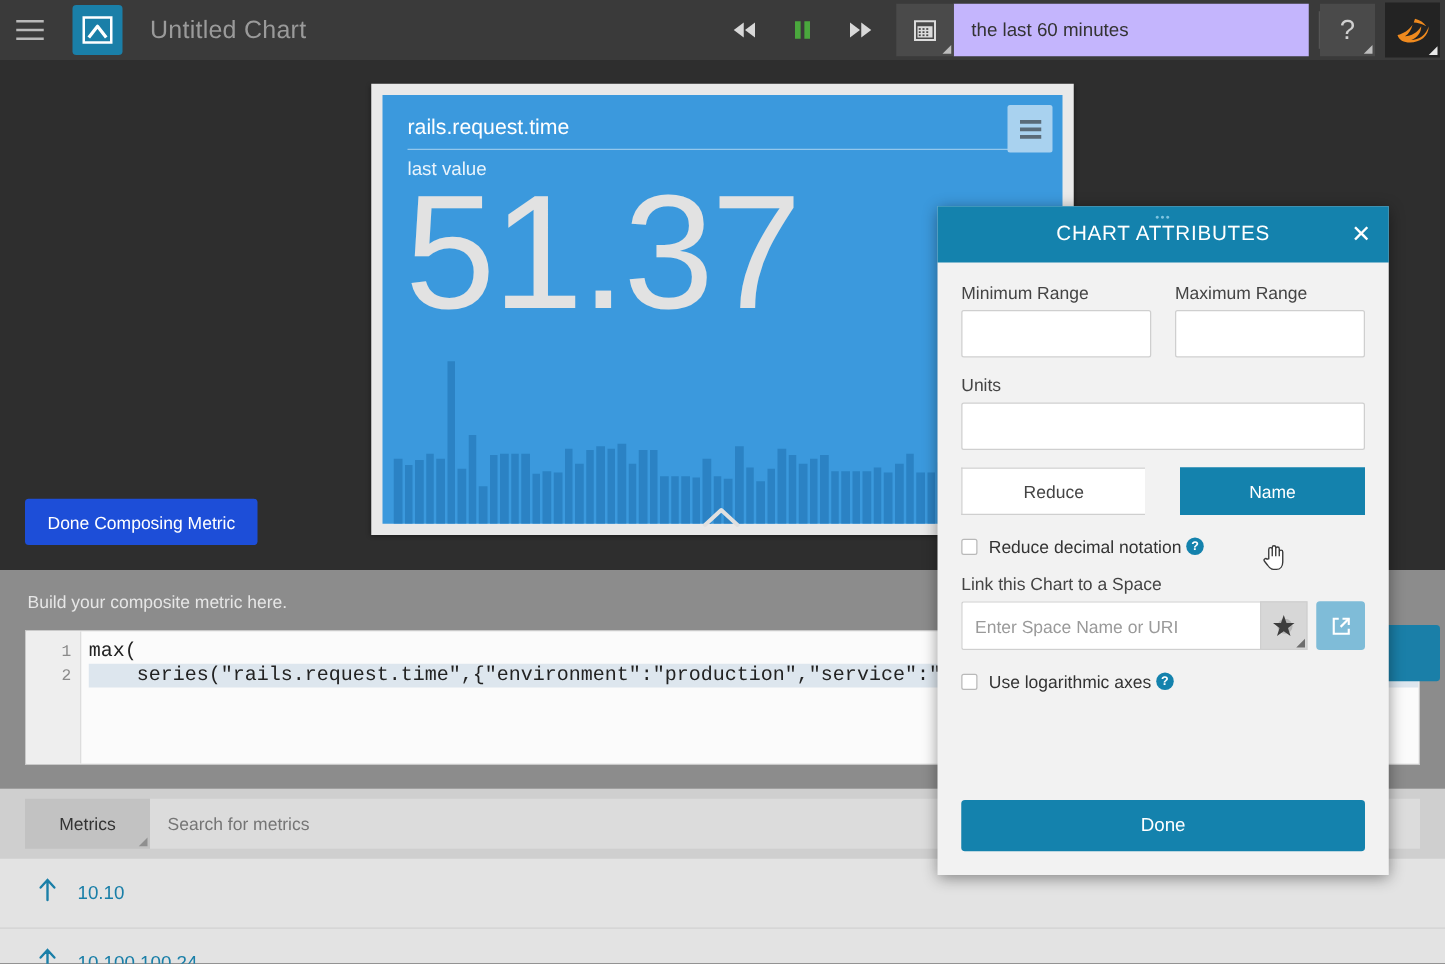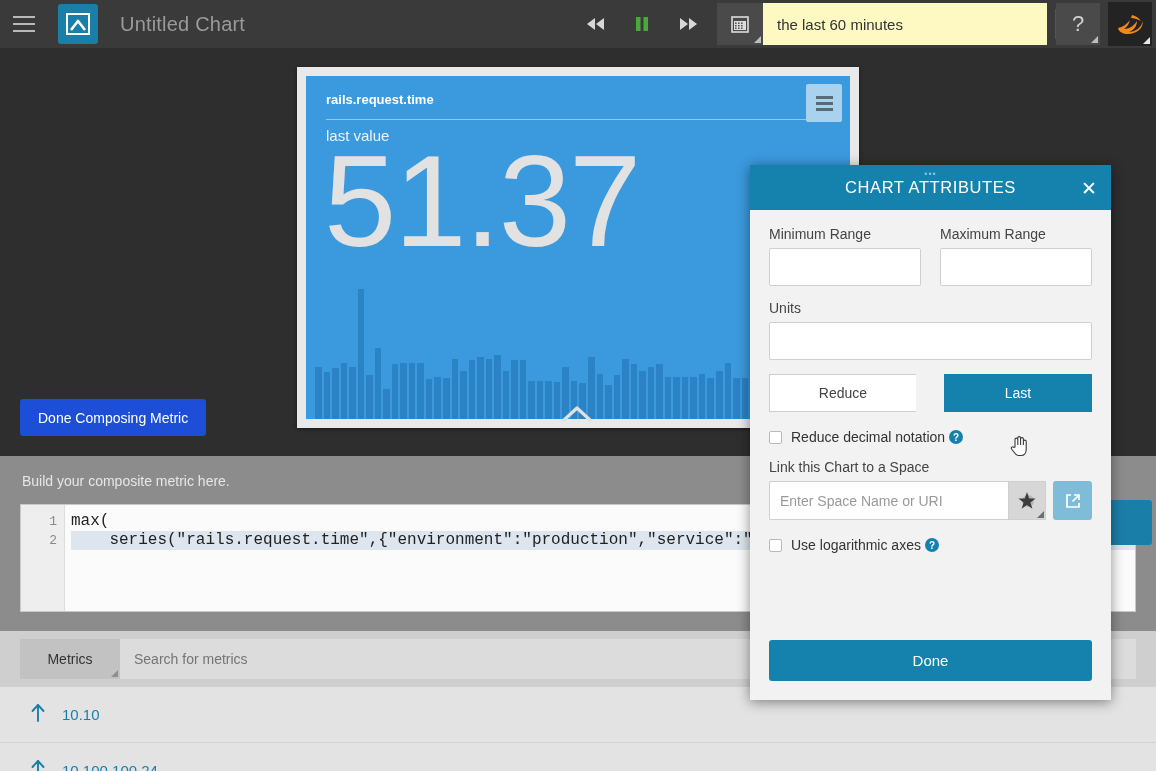--- a/index.html
+++ b/index.html
@@ -52,21 +52,21 @@
   }
   .cal-btn {
     position: relative; width: 46px; background: #4a4a4a;
     display: flex; align-items: center; justify-content: center; cursor: pointer;
   }
   .cal-btn .corner {
     position: absolute; right: 2px; bottom: 2px;
     width: 0; height: 0; border-left: 7px solid transparent; border-bottom: 7px solid #bdbdbd;
   }
   .time-input {
-    width: 284px; background: #fef9c3; border: none;
+    width: 284px; background: #c4b5fd; border: none;
     font-family: "Liberation Sans", sans-serif; font-size: 15px; color: #333;
     padding: 0 14px; outline: none;
   }
   .help-btn {
     position: relative; width: 44px; height: 42px; background: #4a4a4a;
     display: flex; align-items: center; justify-content: center;
     color: #d0d0d0; font-size: 22px; cursor: pointer; margin-right: 8px;
   }
   .help-btn .corner {
     position: absolute; right: 2px; bottom: 2px;
@@ -95,21 +95,21 @@
     width: 562px; height: 361px;
     background: #e9e9e9; padding: 9px;
     box-shadow: 0 1px 4px rgba(0,0,0,.45);
   }
   .widget-inner {
     position: relative; width: 100%; height: 100%;
     background: #3b99dd; overflow: hidden;
   }
   .w-title {
     position: absolute; left: 20px; top: 16px;
-    font-size: 13px; font-weight: bold; color: #ffffff;
+    font-size: 17px; font-weight: normal; color: #ffffff;
   }
   .w-rule {
     position: absolute; left: 20px; right: 20px; top: 43px; height: 1px;
     background: rgba(255,255,255,.45);
   }
   .w-sub {
     position: absolute; left: 20px; top: 51px;
     font-size: 15px; color: #eaf4fc;
   }
   .w-menu {
@@ -510,21 +510,21 @@
       </div>
 
       <div class="mt14">
         <div class="fld-label">Units</div>
         <input class="txt" placeholder="" style="">
       </div>
 
       <div class="mt14">
         <div class="seg">
           <div class="off">Reduce</div>
-          <div class="on">Last</div>
+          <div class="on">Name</div>
         </div>
       </div>
 
       <div class="chk-row">
         <div class="chk"></div>
         <span class="chk-lbl">Reduce decimal notation</span>
           <span class="qmark">?</span>
       </div>
 
       <div class="mt14">

